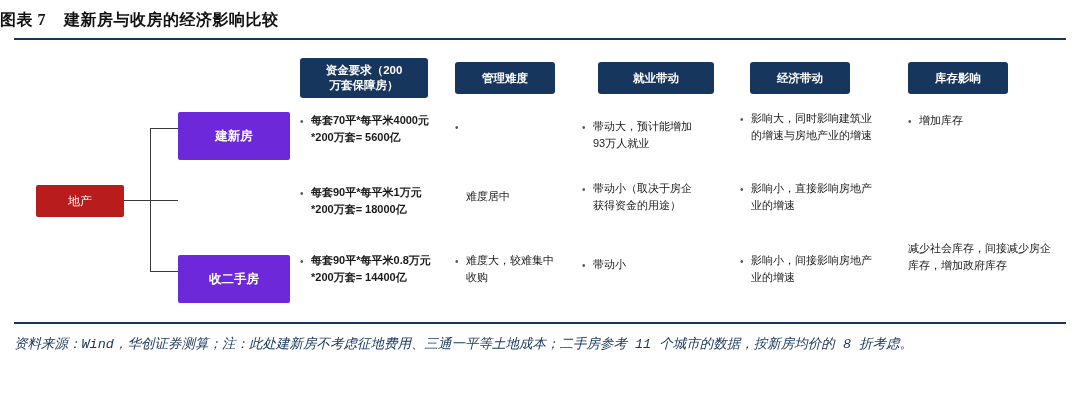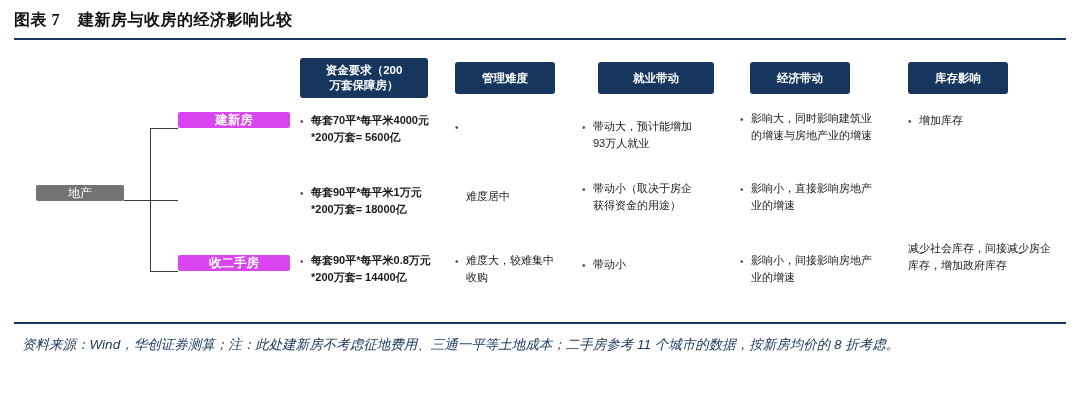--- a/index.html
+++ b/index.html
@@ -13,74 +13,73 @@
   }
   .page { position:relative; width:1080px; height:400px; }
 
   
   .title-bar {
     position:absolute; left:0; top:0; width:1080px; height:40px;
     display:flex; align-items:center;
   }
   .title-text {
     font-size:16px; font-weight:bold; color:#111;
-    letter-spacing:0.5px; padding-left:14px;
+    letter-spacing:0.5px; padding-left:0;
     font-family:"Liberation Serif", serif;
   }
   .rule-top {
     position:absolute; left:14px; top:38px; width:1052px; height:2px;
     background:#17365d;
   }
   .rule-bottom {
     position:absolute; left:14px; top:322px; width:1052px; height:2px;
     background:#17365d;
   }
 
   
   .footnote {
     position:absolute; left:14px; top:332px; width:1050px;
-    font-family:Liberation Sans, sans-serif;
+    font-family:Liberation Mono, monospace;
     font-style:italic;
     font-size:13.5px;
     line-height:26px;
     color:#17365d;
-    margin-left:8px;
   }
 
   
   .col-head {
     position:absolute;
     background:#17365d;
     color:#ffffff;
     font-size:11.5px;
     font-weight:bold;
     text-align:center;
     border-radius:3px;
     display:flex; align-items:center; justify-content:center;
     padding:4px 6px;
     box-sizing:border-box;
     line-height:15px;
   }
 
   
   .root-node {
     position:absolute;
-    left:36px; top:185px; width:88px; height:16px;
-    background:#737373;
+    left:36px; top:185px; width:88px; height:32px;
+    background:#b91c1c;
     color:#ffffff;
     font-size:12px;
     display:flex; align-items:center; justify-content:center;
     border-radius:2px;
   }
 
   
   .row-node {
     position:absolute;
-    width:112px; height:16px;
-    background:#d946ef;
+    width:112px; height:48px;
+    background:#6d28d9;
     color:#ffffff;
     font-size:12.5px; font-weight:bold;
     display:flex; align-items:center; justify-content:center;
     border-radius:2px;
   }
 
   
   .brk-v { position:absolute; background:#3b3b3b; width:1.4px; }
   .brk-h { position:absolute; background:#3b3b3b; height:1.4px; }
 

